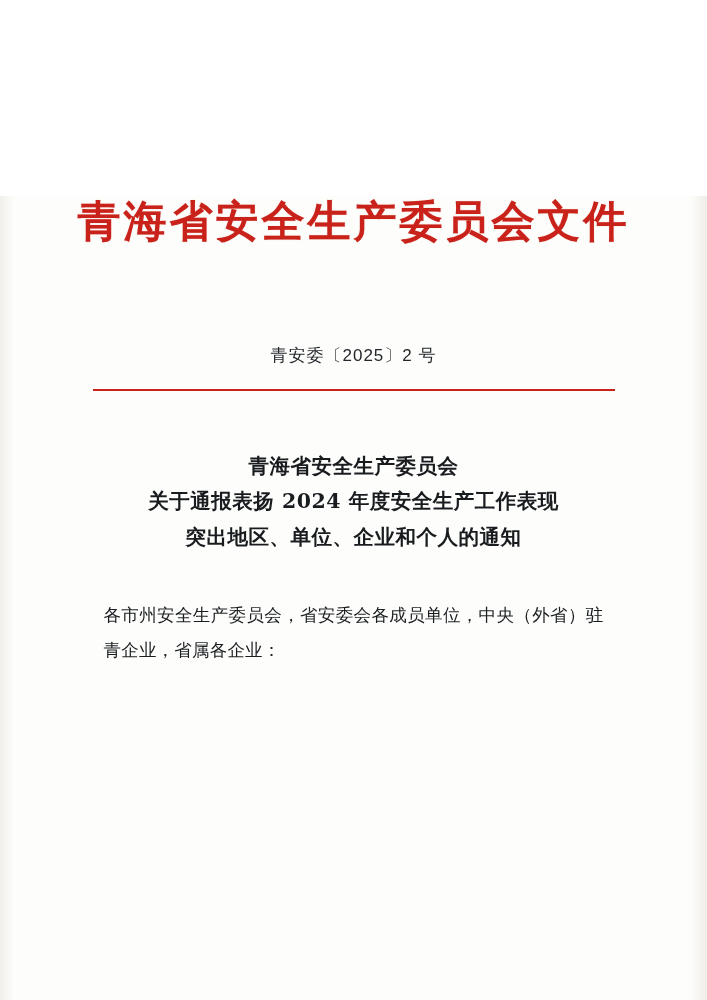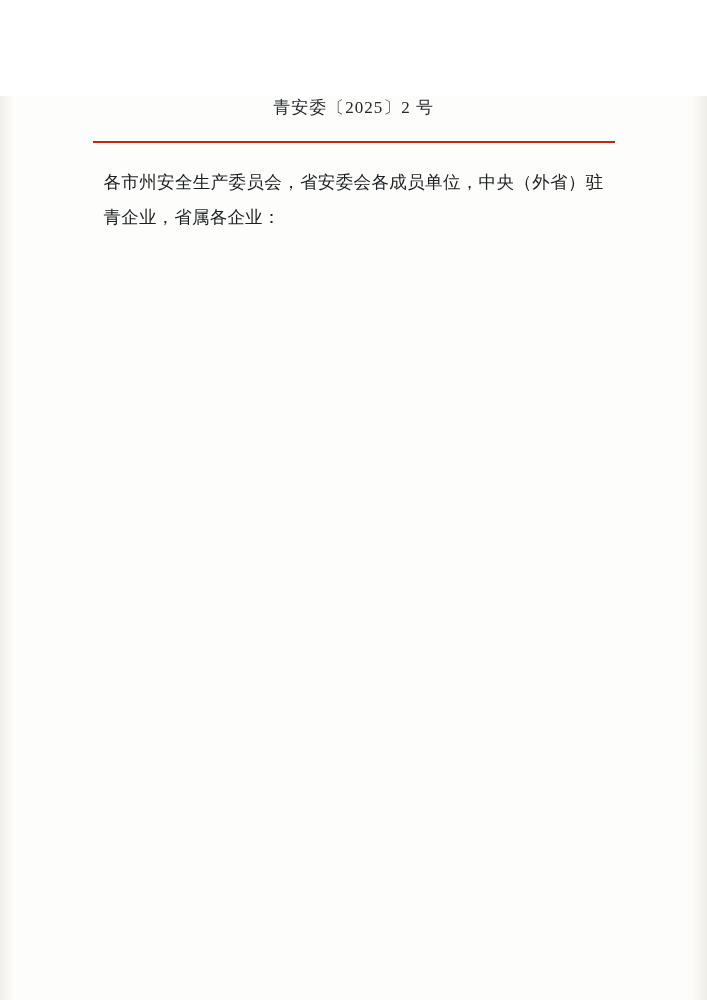--- a/index.html
+++ b/index.html
@@ -47,64 +47,70 @@
     letter-spacing: 3px;
     line-height: 1.2;
     text-shadow: 0 0 1px rgba(200,34,26,0.35);
   }
   .doc-number {
     text-align: center;
     margin-top: 96px;
     font-size: 17px;
     color: #23272b;
     letter-spacing: 1px;
-    font-family: Liberation Serif, serif;
+    font-family: Liberation Sans, sans-serif;
   }
   .red-rule {
     margin: 22px auto 0 auto;
     width: 522px;
     height: 2px;
     background: #c8221a;
   }
   .title-block {
     margin: 58px auto 0 auto;
     width: 500px;
     text-align: center;
     font-family: "DejaVu Serif", "Liberation Serif", serif;
     font-weight: bold;
     font-size: 20.5px;
     line-height: 1.75;
     color: #191c1f;
     letter-spacing: 0.5px;
   }
   .body-block {
-    margin: 22px auto 0 auto;
+    margin: 42px auto 0 auto;
     width: 500px;
     font-family: "DejaVu Serif", "Liberation Serif", serif;
     font-size: 17.5px;
     line-height: 2.0;
     color: #1b1e21;
     text-align: justify;
     letter-spacing: 0.2px;
   }
   .body-block p {
     margin: 0;
   }
   .body-block p.indent {
     text-indent: 2em;
   }
 </style>
 </head>
 <body>
 
 <div class="page">
 
+  <div class="doc-header">青海省安全生产委员会文件</div>
 
   <div class="doc-number">青安委〔2025〕2 号</div>
 
   <div class="red-rule"></div>
 
+  <div class="title-block">
+    <div>青海省安全生产委员会</div>
+    <div>关于通报表扬 2024 年度安全生产工作表现</div>
+    <div>突出地区、单位、企业和个人的通知</div>
+  </div>
 
   <div class="body-block">
     <p>各市州安全生产委员会，省安委会各成员单位，中央（外省）驻青企业，省属各企业：</p>
   </div>
 
 </div>
 
 </body></html>

